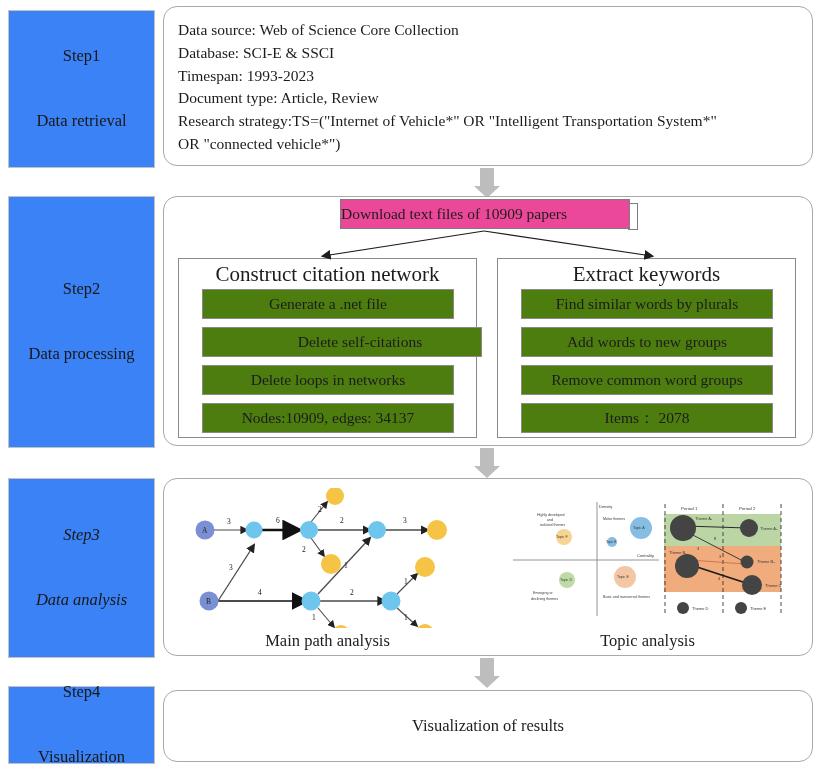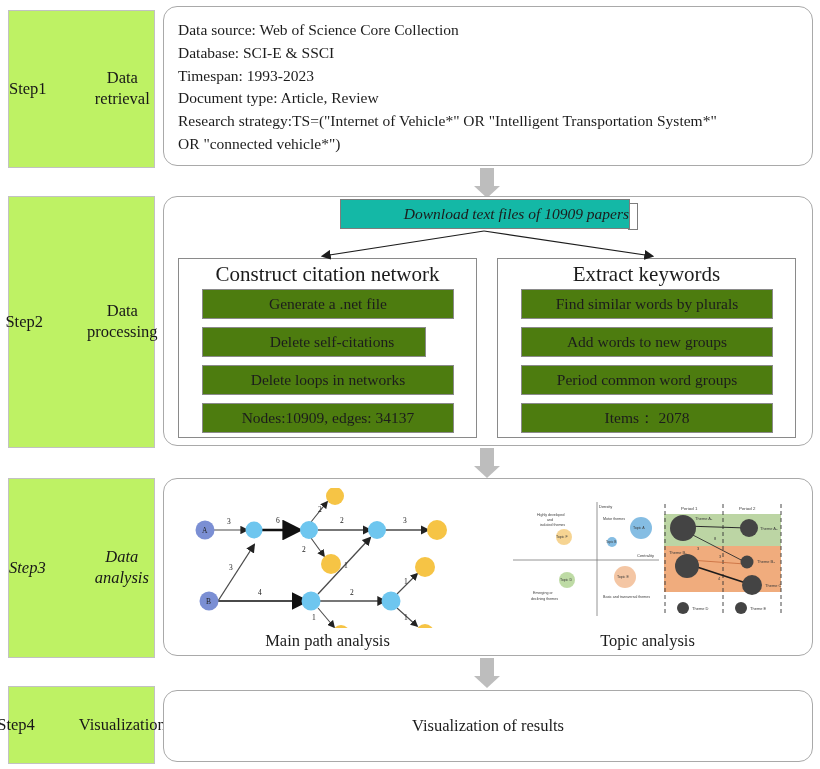--- a/index.html
+++ b/index.html
@@ -9,23 +9,23 @@
     font-family:"Liberation Serif", serif;
     color:#1c1c1c;
     overflow:hidden;
     position:relative;
   }
   .canvas{position:absolute;left:0;top:0;width:820px;height:769px;}
 
   
   .step-label{
     position:absolute;
-    background:#bef264;
+    background:#3b82f6;
     border:1px solid #c2c2c2;
-    display:flex;
+    display:flex;flex-direction:column;
     align-items:center;justify-content:center;
     text-align:center;
     font-size:16.5px;
     line-height:1.25;
     color:#181818;
     gap:44px;
   }
   .step-label .l1{display:block;}
   .step-label .l2{display:block;}
 
@@ -59,26 +59,25 @@
     width:0;height:0;
     border-left:13px solid transparent;
     border-right:13px solid transparent;
     border-top:12px solid #bdbdbd;
   }
 
   
   .docbox{
     position:absolute;
     border:1.2px solid #7d7d7d;
-    background:#14b8a6;
-    display:flex;align-items:center;justify-content:flex-end;
+    background:#ec4899;
+    display:flex;align-items:center;justify-content:flex-start;
     font-size:15.5px;
     box-sizing:border-box;
     white-space:nowrap;
-    font-style:italic;
   }
   .docbox-tab{
     position:absolute;
     border:1.2px solid #7d7d7d;
     border-left:none;
     background:#fff;
     box-sizing:border-box;
   }
 
   
@@ -160,41 +159,41 @@
   <div class="docbox" style="left:340px;top:199px;width:290px;height:30px;">
     <span>Download text files of 10909 papers</span>
   </div>
 
   <div class="col-box" style="left:178px;top:258px;width:299px;height:180px;">
   </div>
   <div class="col-title" style="left:178px;top:262px;width:299px;">Construct citation network</div>
   <div class="item-box" style="left:202px;top:289px;width:252px;height:30px;">
     <span>Generate  a .net file</span>
   </div>
-  <div class="item-box" style="left:202px;top:327px;width:224px;height:30px;padding-left:36px;">
+  <div class="item-box" style="left:202px;top:327px;width:280px;height:30px;padding-left:36px;">
     <span>Delete self-citations</span>
   </div>
   <div class="item-box" style="left:202px;top:365px;width:252px;height:30px;">
     <span>Delete loops in networks</span>
   </div>
   <div class="item-box" style="left:202px;top:403px;width:252px;height:30px;">
     <span>Nodes:10909, edges: 34137</span>
   </div>
 
   <div class="col-box" style="left:497px;top:258px;width:299px;height:180px;">
   </div>
   <div class="col-title" style="left:497px;top:262px;width:299px;">Extract keywords</div>
   <div class="item-box" style="left:521px;top:289px;width:252px;height:30px;">
     <span>Find similar words by plurals</span>
   </div>
   <div class="item-box" style="left:521px;top:327px;width:252px;height:30px;">
     <span>Add words to new groups</span>
   </div>
   <div class="item-box" style="left:521px;top:365px;width:252px;height:30px;">
-    <span>Period common word groups</span>
+    <span>Remove common word groups</span>
   </div>
   <div class="item-box" style="left:521px;top:403px;width:252px;height:30px;">
     <span>Items： 2078</span>
   </div>
 
   <svg class="overlay">
     <defs>
       <marker id="ah" markerWidth="9" markerHeight="9" refX="7" refY="4.5" orient="auto">
         <path d="M0,0 L9,4.5 L0,9 z" fill="#1d1d1d"></path>
       </marker>

